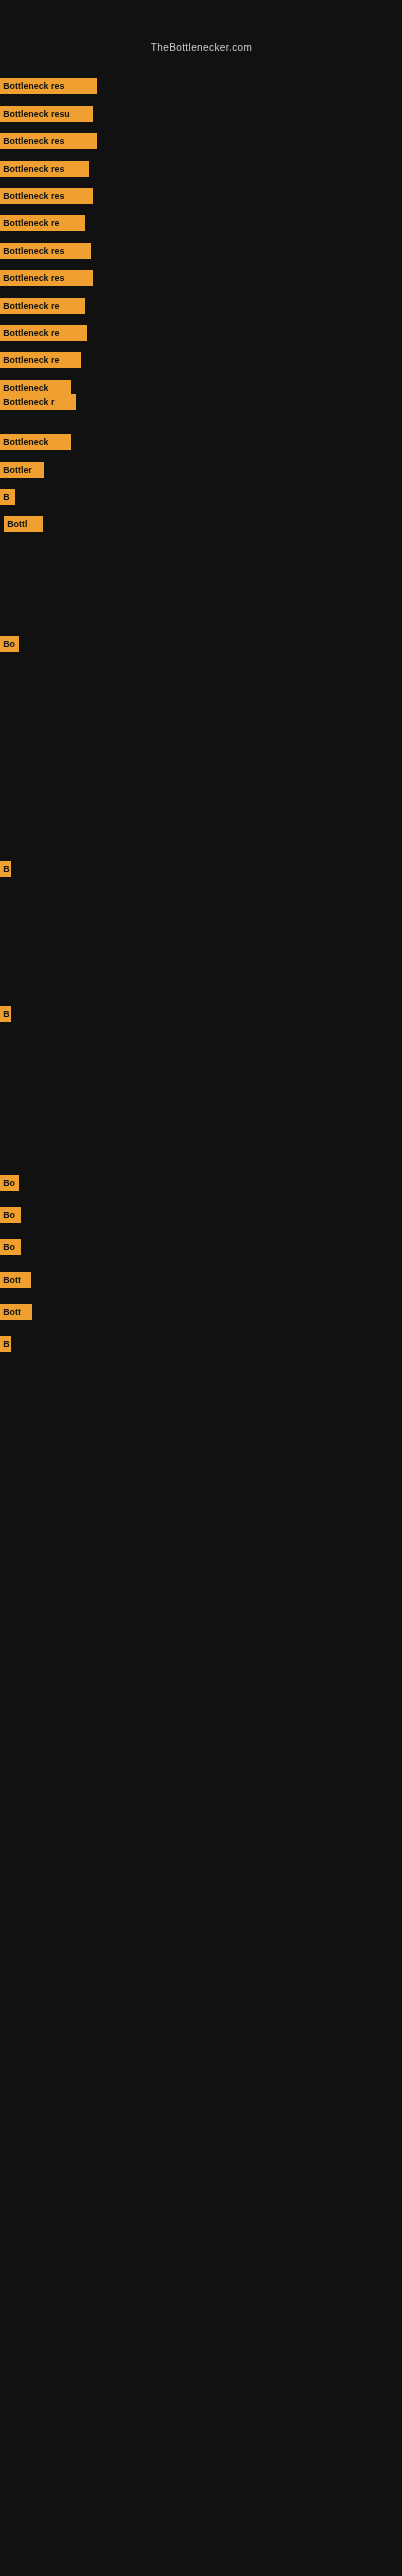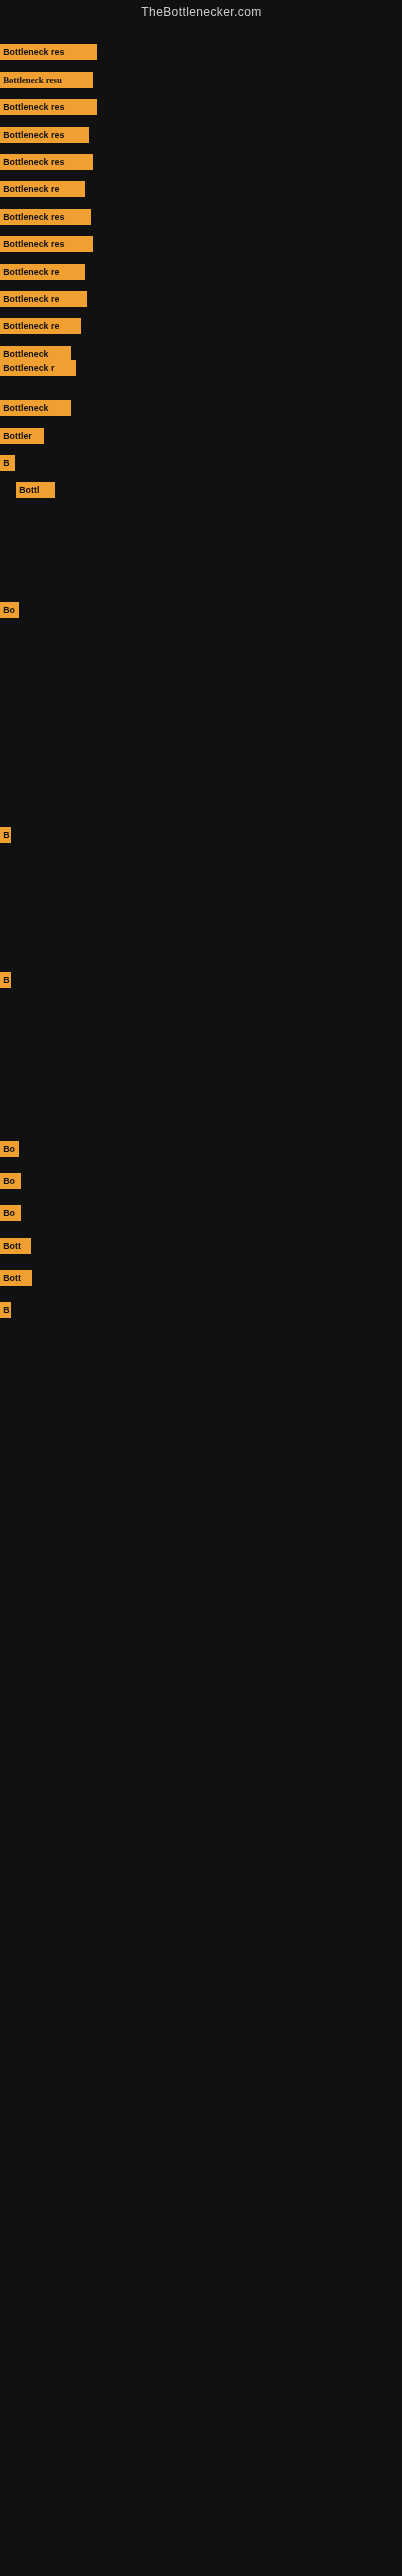--- a/index.html
+++ b/index.html
@@ -7,23 +7,24 @@
       background-color: #111;
       width: 403px;
       min-height: 2576px;
       font-family: Arial, sans-serif;
       position: relative;
       overflow-x: hidden;
     }
     .site-title {
       text-align: center;
       color: #ccc;
-      font-size: 12px;
+      font-size: 10px;
       padding: 4.8px 0 3.2px 0;
       letter-spacing: 0.4px;
+      margin-top: 37px;
     }
     .bar-container {
       position: absolute;
       left: 0;
       display: flex;
       align-items: center;
     }
     .bar-label {
       background-color: #f0a030;
       color: #111;
@@ -39,21 +40,21 @@
   </style>
 </head>
 <body>
 
 <div class="site-title">TheBottlenecker.com</div>
 
 <div id="bars-wrapper" style="position:relative; width:403px; height:2552px;">
 <div class="bar-container" style="top: 22.5px; left: 0px;">
       <div class="bar-label" style="width: 97px;">Bottleneck res</div>
     </div>
-    <div class="bar-container" style="top: 50px; left: 0px; font-family: Liberation Serif, serif;">
+    <div class="bar-container" style="top: 50px; left: 0px;">
       <div class="bar-label" style="width: 93px;">Bottleneck resu</div>
     </div>
     <div class="bar-container" style="top: 77px; left: 0px;">
       <div class="bar-label" style="width: 97px;">Bottleneck res</div>
     </div>
     <div class="bar-container" style="top: 105px; left: 0px;">
       <div class="bar-label" style="width: 89px;">Bottleneck res</div>
     </div>
     <div class="bar-container" style="top: 132px; left: 0px;">
       <div class="bar-label" style="width: 93px;">Bottleneck res</div>
@@ -84,21 +85,21 @@
     </div>
     <div class="bar-container" style="top: 378px; left: 0px;">
       <div class="bar-label" style="width: 71px;">Bottleneck</div>
     </div>
     <div class="bar-container" style="top: 406px; left: 0px;">
       <div class="bar-label" style="width: 44px; text-align: right;">Bottler</div>
     </div>
     <div class="bar-container" style="top: 433px; left: 0px;">
       <div class="bar-label" style="width: 14.5px;">B</div>
     </div>
-    <div class="bar-container" style="top: 460px; left: 16px;">
+    <div class="bar-container" style="top: 460px; left: 4px;">
       <div class="bar-label" style="width: 39px;">Bottl</div>
     </div>
     <div class="bar-container" style="top: 580px; left: 0px;">
       <div class="bar-label" style="width: 19.3px;">Bo</div>
     </div>
     <div class="bar-container" style="top: 805px; left: 0px;">
       <div class="bar-label" style="width: 11.3px;">B</div>
     </div>
     <div class="bar-container" style="top: 950px; left: 0px;">
       <div class="bar-label" style="width: 11.3px;">B</div>

